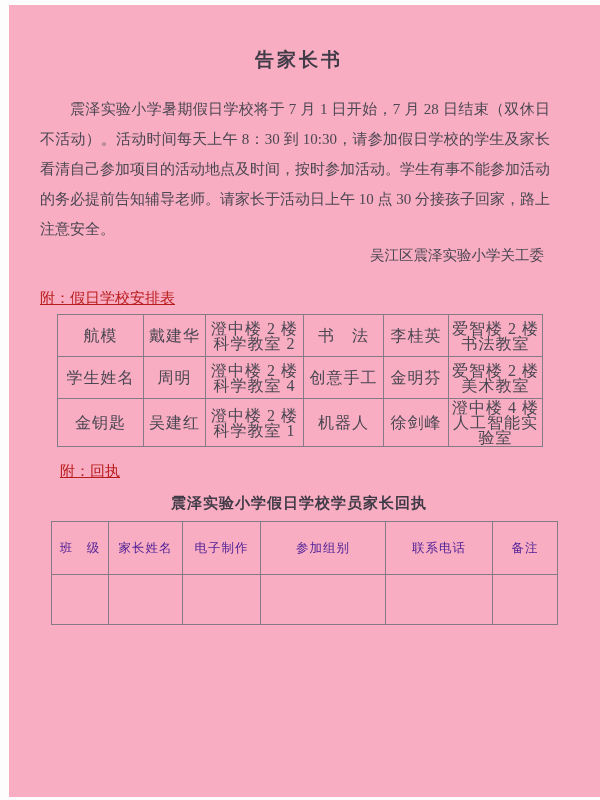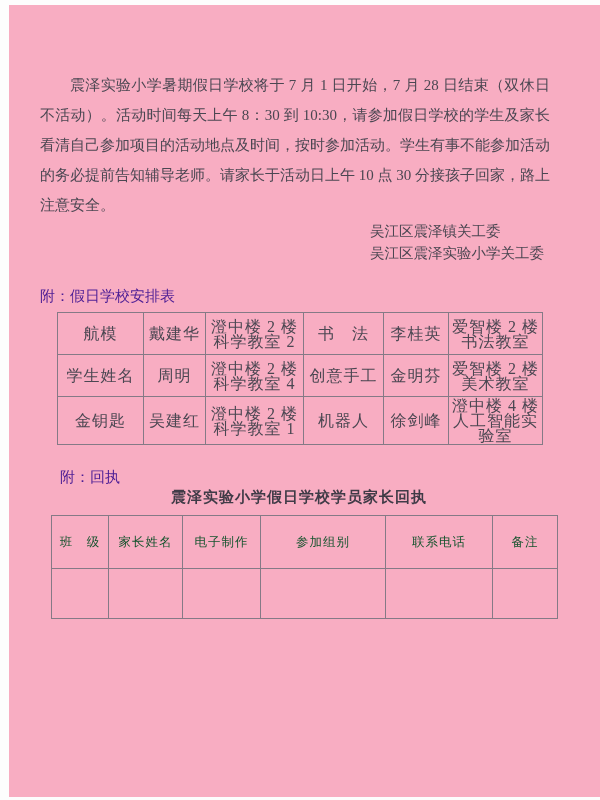--- a/index.html
+++ b/index.html
@@ -48,23 +48,24 @@
   .sig-block {
     margin: 0 0 0 330px;
     font-size: 14.5px;
     line-height: 22px;
     color: #4b4752;
   }
   .attach-label {
     margin-top: 22px;
     font-size: 15px;
     line-height: 20px;
-    color: #4c1d95;
-  }
-  .attach-label.second { margin-top: 22px; padding-left: 20px; }
+    color: #b91c1c;
+    text-decoration: underline;
+  }
+  .attach-label.second { margin-top: 14px; padding-left: 20px; }
   table {
     border-collapse: collapse;
     table-layout: fixed;
   }
   .t1 {
     margin: 6px 0 0 17px;
     width: 485px;
     font-size: 16px;
   }
   .t1 td {
@@ -73,56 +74,57 @@
     text-align: center;
     vertical-align: middle;
     line-height: 15px;
     letter-spacing: 1px;
     white-space: pre-line;
     padding: 1px 2px;
     color: #4b4752;
     box-sizing: border-box;
   }
   .reply-title {
+    margin-top: 12px;
     text-align: center;
     font-size: 15px;
     font-weight: bold;
     letter-spacing: 1px;
     line-height: 20px;
     color: #403b47;
   }
   .t2 {
     margin: 8px 0 0 11px;
     width: 506px;
     font-size: 12.5px;
   }
   .t2 th, .t2 td {
     border: 1px solid #857a86;
     text-align: center;
     vertical-align: middle;
     font-weight: normal;
     letter-spacing: 1px;
     padding: 1px 2px;
-    color: #14532d;
+    color: #4c1d95;
     box-sizing: border-box;
   }
   .t2 tr.hdr th { height: 53px; }
   .t2 tr.empty td { height: 50px; }
 </style>
 </head>
 <body>
 
 <div class="scan">
   <div class="paper">
 
+    <h1 class="doc-title">告家长书</h1>
 
     <p class="body-par">震泽实验小学暑期假日学校将于 7 月 1 日开始，7 月 28 日结束（双休日不活动）。活动时间每天上午 8：30 到 10:30，请参加假日学校的学生及家长看清自己参加项目的活动地点及时间，按时参加活动。学生有事不能参加活动的务必提前告知辅导老师。请家长于活动日上午 10 点 30 分接孩子回家，路上注意安全。</p>
 
     <div class="sig-block">
-      <div>吴江区震泽镇关工委</div>
       <div>吴江区震泽实验小学关工委</div>
     </div>
 
     <div class="attach-label">附：假日学校安排表</div>
 
     <table class="t1">
       <colgroup>
         <col style="width:86px">
           <col style="width:62px">
           <col style="width:98px">

